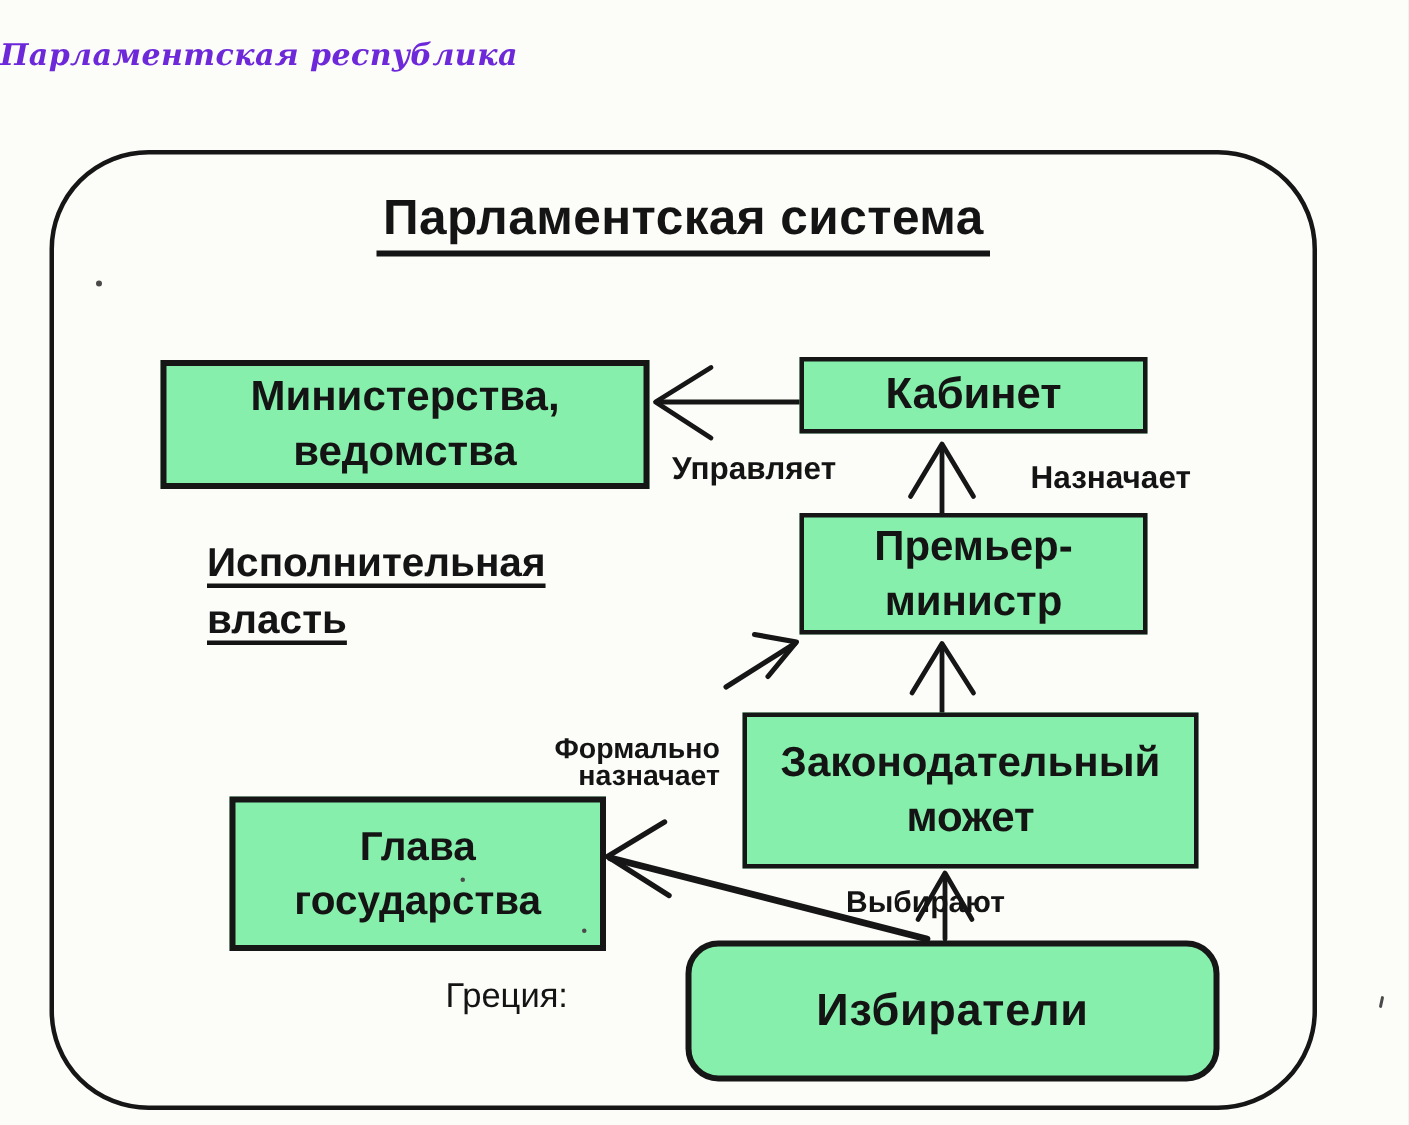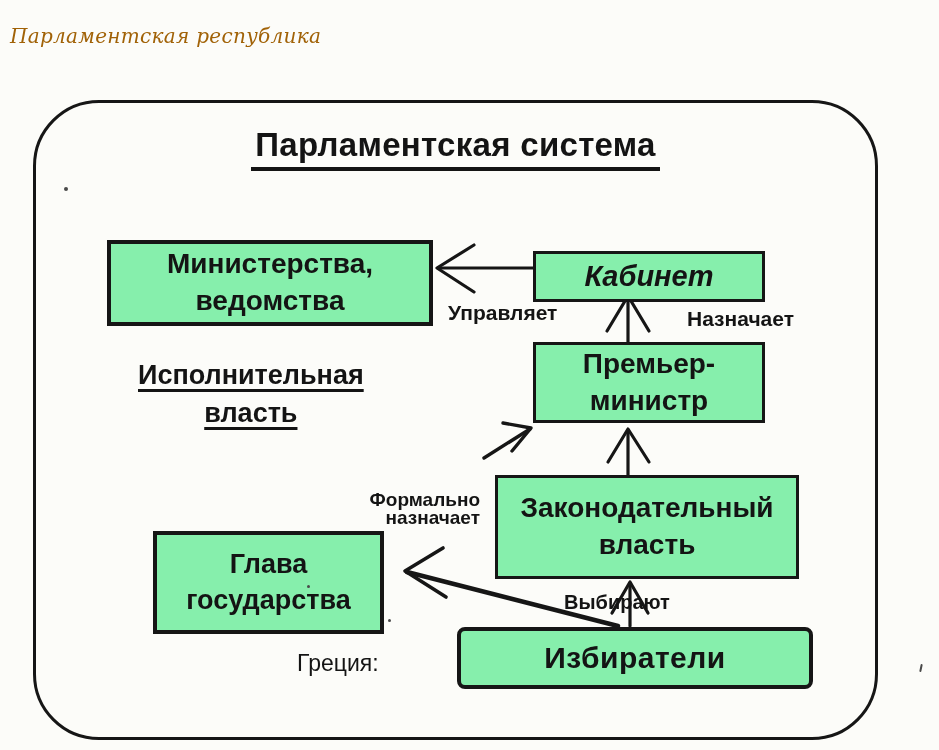--- a/index.html
+++ b/index.html
@@ -3,52 +3,52 @@
 <meta charset="utf-8">
 <style>
   html,body{margin:0;padding:0;background:#e8e8e6;}
   .stage{
     position:relative;width:939px;height:750px;overflow:hidden;
     background:#fcfcf9;
     font-family:"Liberation Sans",sans-serif;
     color:#141414;
   }
   .caption{
-    position:absolute;left:10px;top:24px;
+    position:absolute;left:0;top:24px;
     font-family:"DejaVu Serif","Liberation Serif",serif;
-    font-style:italic;font-size:20px;color:#a16207;letter-spacing:.3px;
+    font-style:italic;font-size:20px;color:#6d28d9;letter-spacing:.3px;font-weight:bold;
   }
   .frame{
     position:absolute;left:33px;top:100px;width:845px;height:640px;
     border:3px solid #161616;border-radius:66px;
     box-sizing:border-box;
   }
   .title-wrap{
     position:absolute;left:33px;top:126px;width:845px;text-align:center;
   }
   .title-wrap .t{
     display:inline-block;font-weight:bold;font-size:33px;letter-spacing:.3px;
     border-bottom:4px solid #141414;padding:0 4px 3px 4px;
   }
   .node{
     position:absolute;box-sizing:border-box;background:#86efac;
     border:4px solid #161616;
     display:flex;align-items:center;justify-content:center;
     text-align:center;font-weight:bold;white-space:pre-line;line-height:1.32;
   }
   .node-ministries{left:107px;top:240px;width:326px;height:86px;font-size:28px;}
-  .node-cabinet{left:533px;top:251px;width:232px;height:51px;border-width:3px;font-size:29px;font-style:italic;}
+  .node-cabinet{left:533px;top:238px;width:232px;height:51px;border-width:3px;font-size:29px;}
   .node-pm{left:533px;top:342px;width:232px;height:81px;border-width:3px;font-size:28px;}
   .node-legislature{left:495px;top:475px;width:304px;height:104px;border-width:3px;font-size:28px;}
-  .node-head{left:153px;top:531px;width:231px;height:103px;font-size:27px;}
-  .node-voters{left:457px;top:627px;width:356px;height:62px;border-radius:8px;font-size:30px;letter-spacing:.5px;}
+  .node-head{left:153px;top:531px;width:251px;height:103px;font-size:27px;}
+  .node-voters{left:457px;top:627px;width:356px;height:94px;border-radius:22px;font-size:30px;letter-spacing:.5px;}
   .lbl{position:absolute;font-weight:bold;white-space:pre-line;}
   .lbl-exec{
     left:138px;top:356px;font-size:27px;line-height:38px;
-    text-decoration:underline;text-decoration-thickness:3px;text-underline-offset:5px;text-align:center;
+    text-decoration:underline;text-decoration-thickness:3px;text-underline-offset:5px;
   }
   .lbl-governs{left:448px;top:301px;font-size:21px;}
   .lbl-appoints{left:687px;top:307px;font-size:21px;}
   .lbl-elects{left:490px;top:453px;font-size:19px;}
   .lbl-formally{left:330px;top:491px;width:150px;text-align:right;font-size:19px;line-height:18px;}
   .lbl-elect{left:564px;top:591px;font-size:20px;}
   .lbl-example{position:absolute;left:297px;top:650px;font-size:23px;font-weight:normal;}
   .lbl-countries{
     position:absolute;left:123px;top:679px;font-size:24px;font-weight:normal;
     font-style:italic;letter-spacing:.3px;
@@ -96,21 +96,21 @@
       <path d="M443 548 L405 571 L446 597" stroke-width="3.6"></path>
     </g>
   </svg>
 
   <div class="node node-ministries">Министерства,
 ведомства</div>
   <div class="node node-cabinet">Кабинет</div>
   <div class="node node-pm">Премьер-
 министр</div>
   <div class="node node-legislature">Законодательный
-власть</div>
+может</div>
   <div class="node node-head">Глава
 государства</div>
   <div class="node node-voters">Избиратели</div>
 
   <div class="lbl lbl-exec">Исполнительная
 власть</div>
   <div class="lbl lbl-governs">Управляет</div>
   <div class="lbl lbl-appoints">Назначает</div>
   <div class="lbl lbl-formally">Формально
 назначает</div>

